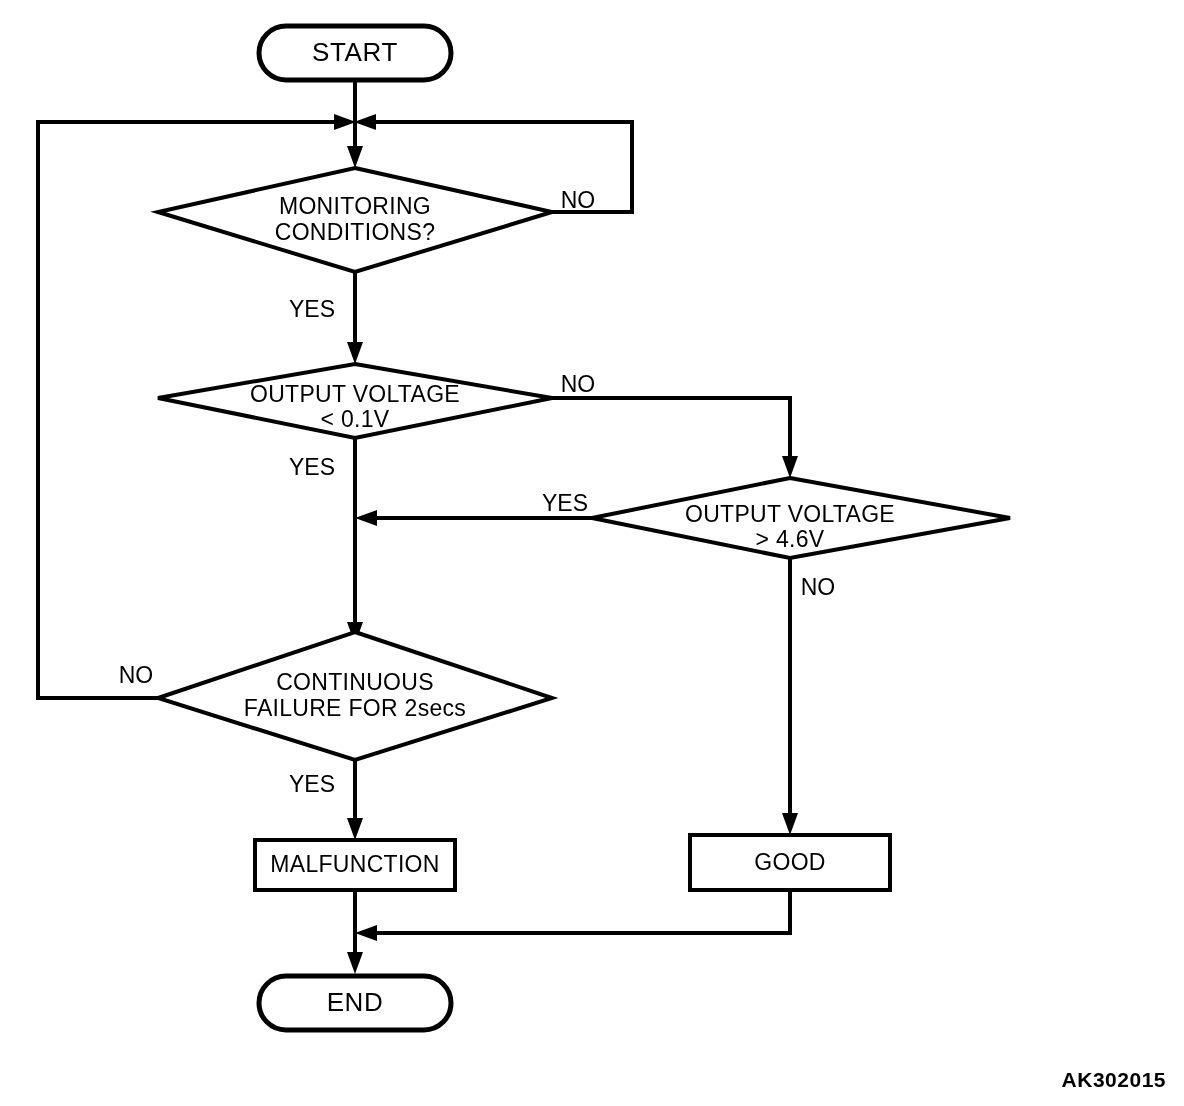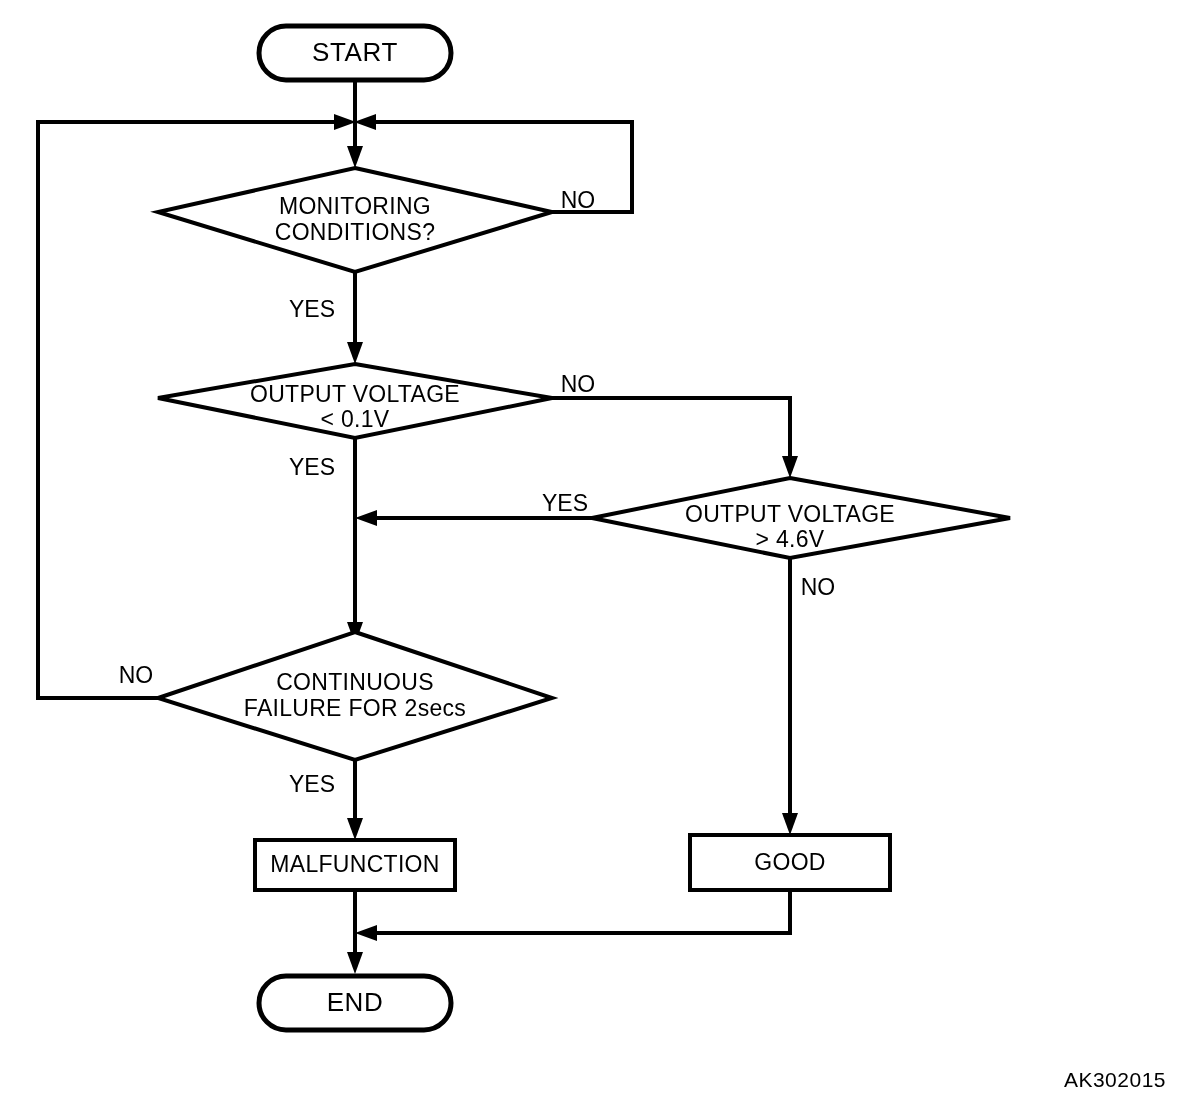--- a/index.html
+++ b/index.html
@@ -69,21 +69,21 @@
     fill: #000000;
     text-anchor: middle;
     dominant-baseline: middle;
   }
   .watermark {
     position: absolute;
     right: 18px;
     bottom: 14px;
     font-family: "Liberation Sans", sans-serif;
     font-size: 21px;
-    font-weight: normal;
+    font-weight: bold;
     color: #000000;
     letter-spacing: 0.5px;
   }
 </style>
 </head>
 <body>
 
 <div id="canvas">
 
   <svg id="flow-svg" viewBox="0 0 1184 1106">

